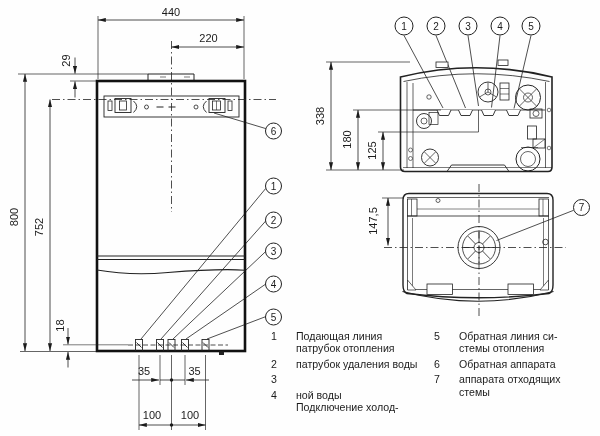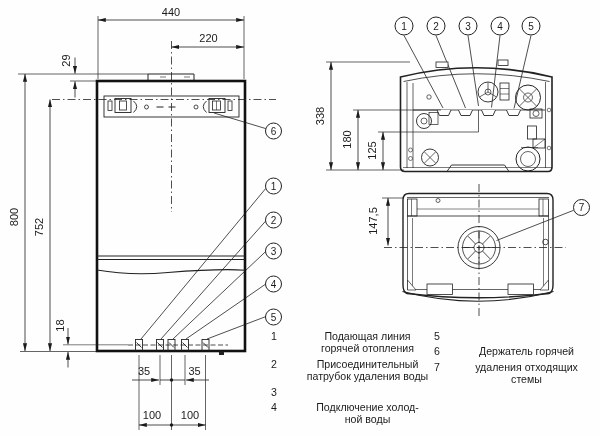--- a/index.html
+++ b/index.html
@@ -5,21 +5,21 @@
   html,body{margin:0;padding:0;background:#fff;}
   #stage{position:relative;width:600px;height:436px;background:#fefefe;overflow:hidden;
          font-family:"Liberation Sans",sans-serif;}
   #drawing{position:absolute;left:0;top:0;}
   text{fill:#1b1b1b;stroke:none;font-family:"Liberation Sans",sans-serif;}
   .dim-label{font-size:11px;}
   .callout-label{font-size:10px;}
   .legend{position:absolute;color:#1b1b1b;font-size:10.6px;line-height:12.4px;}
   .legend .li{display:flex;margin-bottom:3px;}
   .legend .num{width:25px;flex:none;}
-  .legend .txt{flex:1;text-align:center;}
+  .legend .txt{flex:1;}
 </style>
 </head>
 <body>
 
 <div id="stage">
 
 <svg id="drawing" width="600" height="436" viewBox="0 0 600 436">
   <defs>
     <marker id="ah" viewBox="0 0 8 5" refX="7.8" refY="2.5" markerWidth="8" markerHeight="5" orient="auto-start-reverse" markerUnits="userSpaceOnUse">
       <path d="M0,0.4 L8,2.5 L0,4.6 Z" fill="#1b1b1b"></path>
@@ -281,54 +281,57 @@
       <text class="callout-label" x="581.5" y="211" text-anchor="middle">7</text>
     </g>
   </g>
 </svg>
 
 <div class="legend" style="left:271px;top:330px;width:168px">
   <div class="li">
     <div class="num">1</div>
     <div class="txt">
       <div>Подающая линия</div>
-      <div>горячей отопления</div>
+      <div>патрубок отопления</div>
     </div>
   </div>
   <div class="li">
     <div class="num">2</div>
     <div class="txt">
-      <div>Присоединительный</div>
       <div>патрубок удаления воды</div>
     </div>
   </div>
   <div class="li">
     <div class="num">3</div>
   </div>
   <div class="li">
     <div class="num">4</div>
     <div class="txt">
+      <div>ной воды</div>
       <div>Подключение холод-</div>
-      <div>ной воды</div>
     </div>
   </div>
 </div>
 
 <div class="legend" style="left:434px;top:330px;width:160px">
   <div class="li">
     <div class="num">5</div>
+    <div class="txt">
+      <div>Обратная линия си-</div>
+      <div>стемы отопления</div>
+    </div>
   </div>
   <div class="li">
     <div class="num">6</div>
     <div class="txt">
-      <div>Держатель горячей</div>
+      <div>Обратная аппарата</div>
     </div>
   </div>
   <div class="li">
     <div class="num">7</div>
     <div class="txt">
-      <div>удаления отходящих</div>
+      <div>аппарата отходящих</div>
       <div>стемы</div>
     </div>
   </div>
 </div>
 
 </div>
 
 </body></html>

